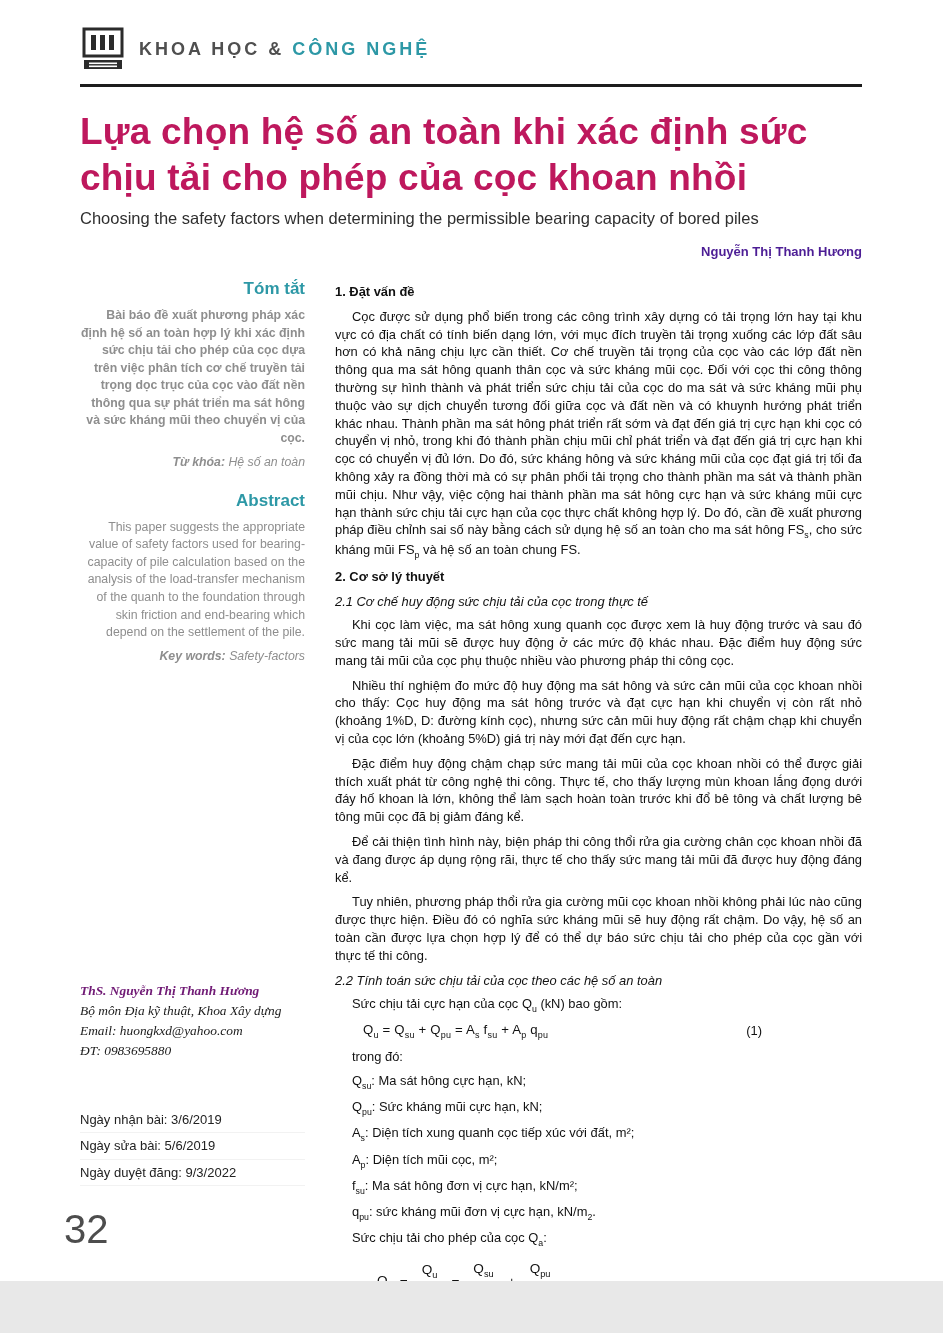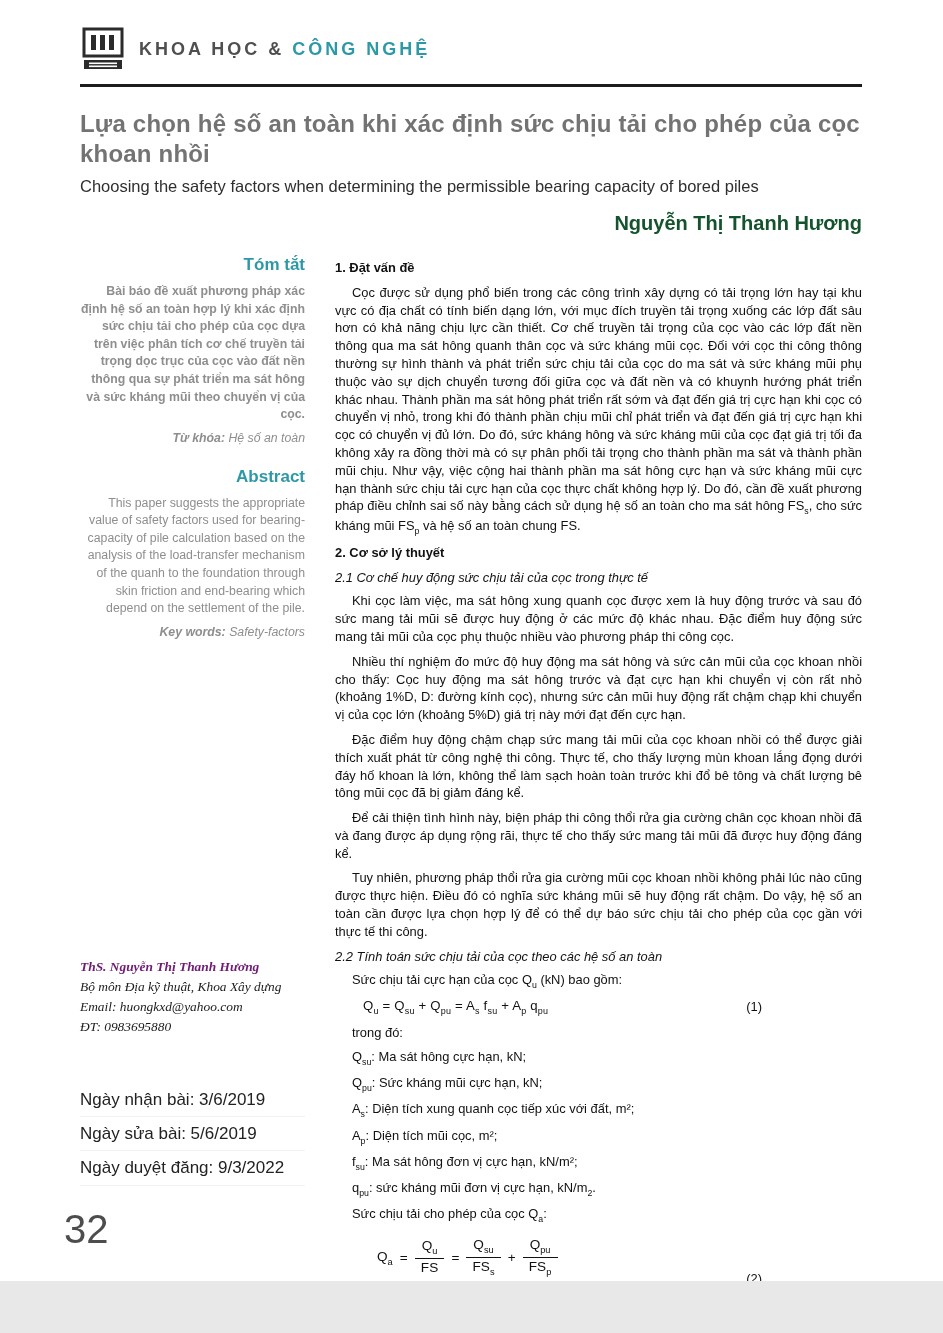--- a/index.html
+++ b/index.html
@@ -16,48 +16,48 @@
     display:flex; align-items:center; gap:13px;
     padding: 26px 0 12px 0;
     border-bottom: 3px solid #1c1c1c;
   }
   .logo-box { width:46px; height:46px; flex:0 0 auto; }
   .journal-name { font-size:18px; letter-spacing:3px; font-weight:700; color:#4f4f4f; }
   .journal-name .part2 { color:#2d98a6; }
 
   
   .article-title {
-    margin: 22px 0 0 0; font-size: 24px; line-height: 1.23;
-    font-weight: bold; color: #737373; letter-spacing: 0.2px;
+    margin: 22px 0 0 0; font-size: 37px; line-height: 1.23;
+    font-weight: bold; color: #be185d; letter-spacing: 0.2px;
   }
   .article-subtitle { margin: 9px 0 0 0; font-size: 16.5px; color:#2f2f2f; font-weight: 400; }
   .article-author {
     margin: 16px 0 0 0; text-align: right;
-    color:#14532d; font-weight: bold; font-size: 20px;
+    color:#4c1d95; font-weight: bold; font-size: 13px;
   }
 
   
   .content { display:flex; margin-top: 20px; }
   .sidebar { width: 225px; flex: 0 0 225px; text-align: right; }
   .main-col { flex: 1; margin-left: 30px; }
 
   
   .side-heading { color:#2d98a6; font-size:17px; font-weight:bold; margin: 0 0 8px 0; }
   .side-heading.abstract { margin-top: 22px; }
   .side-text { color:#8e8e8e; font-size:12.3px; line-height:1.43; font-weight:bold; margin:0; }
   .side-text.en { font-weight: normal; }
   .side-keywords { margin-top: 7px; font-size:12.3px; color:#8e8e8e; font-style: italic; }
   .side-keywords .kw-label { font-weight: bold; margin-top: 24px; }
   .author-info {
     text-align:left; margin-top: 318px;
     font-family:"Liberation Serif", serif; font-style: italic;
     font-size: 13.4px; line-height: 1.5; color:#1a1a1a;
   }
   .author-info .a-name { font-weight: bold; color:#701a75; }
-  .dates { text-align:left; margin-top: 46px; font-size: 17px; color:#222; line-height: 1.95; }
+  .dates { text-align:left; margin-top: 46px; font-size: 13px; color:#222; line-height: 1.95; }
   .dates div { border-bottom: 1px solid #f2f2f2; }
 
   
   .main-col p { margin: 0 0 7px 0; font-size: 12.9px; line-height: 1.38; text-align: justify; }
   .body-par { text-indent: 17px; }
   .sec-heading { font-weight: bold; font-size: 13.6px; margin: 4px 0 7px 0 !important; text-align:left !important; }
   .sub-heading { font-style: italic; font-size: 13.2px; margin: 6px 0 6px 0 !important; text-align:left !important; }
   sub { font-size: 0.68em; }
 
   .eq-row { display:flex; align-items:center; margin: 6px 0 8px 0; font-size: 13.2px; }

